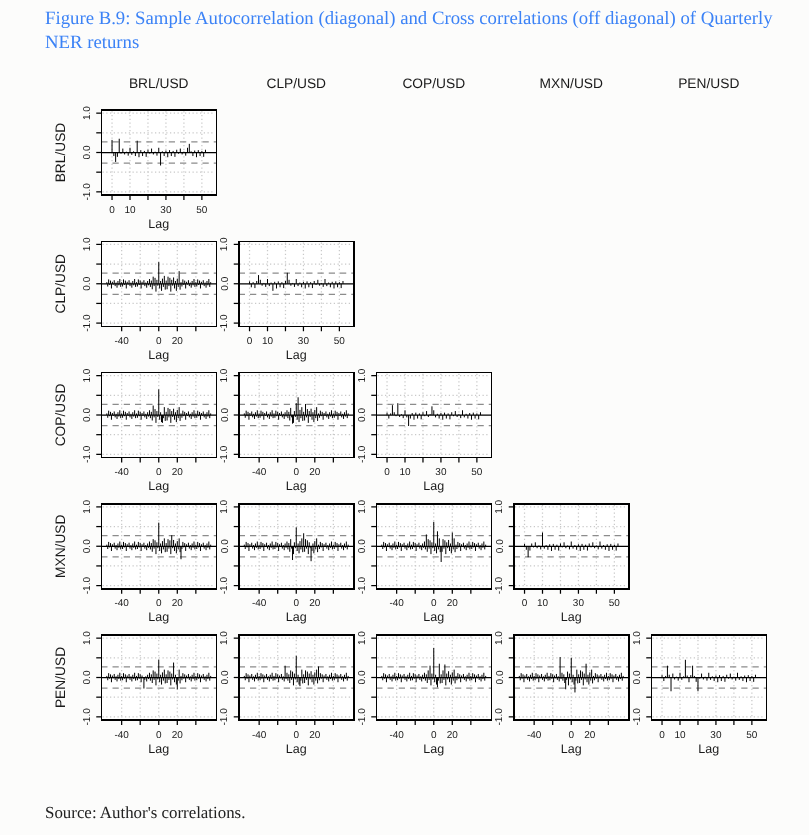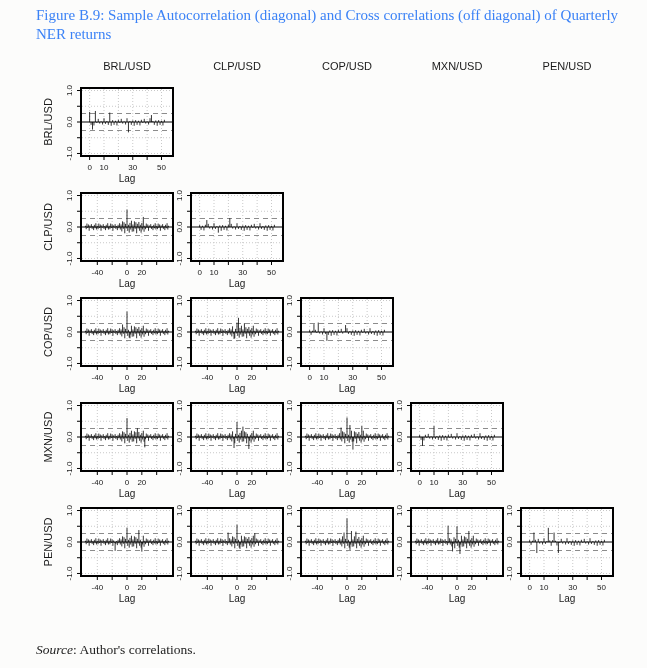--- a/index.html
+++ b/index.html
@@ -2,21 +2,21 @@
 <html><head>
 <meta charset="utf-8">
 <style>
   html,body{margin:0;padding:0;}
   .page{position:relative;width:647px;height:668px;background:#fcfcfb;overflow:hidden;
         font-family:"Liberation Sans",sans-serif;}
   .caption{position:absolute;left:36px;top:6px;width:588px;
            font-family:"Liberation Serif",serif;font-size:15px;line-height:1.28;color:#3b82f6;}
   .source{position:absolute;left:36px;top:642px;
           font-family:"Liberation Serif",serif;font-size:13.5px;color:#222;}
-  .source .src-label{font-style:italic;}
+  .source .src-label{}
   svg{position:absolute;left:0;top:0;}
   svg text{font-family:"Liberation Sans",sans-serif;fill:#1a1a1a;}
   .colhdr{font-size:11px;}
   .rowlbl{font-size:11px;}
   .ticklbl{font-size:8px;}
   .laglbl{font-size:10px;}
 </style>
 </head>
 <body>
 

